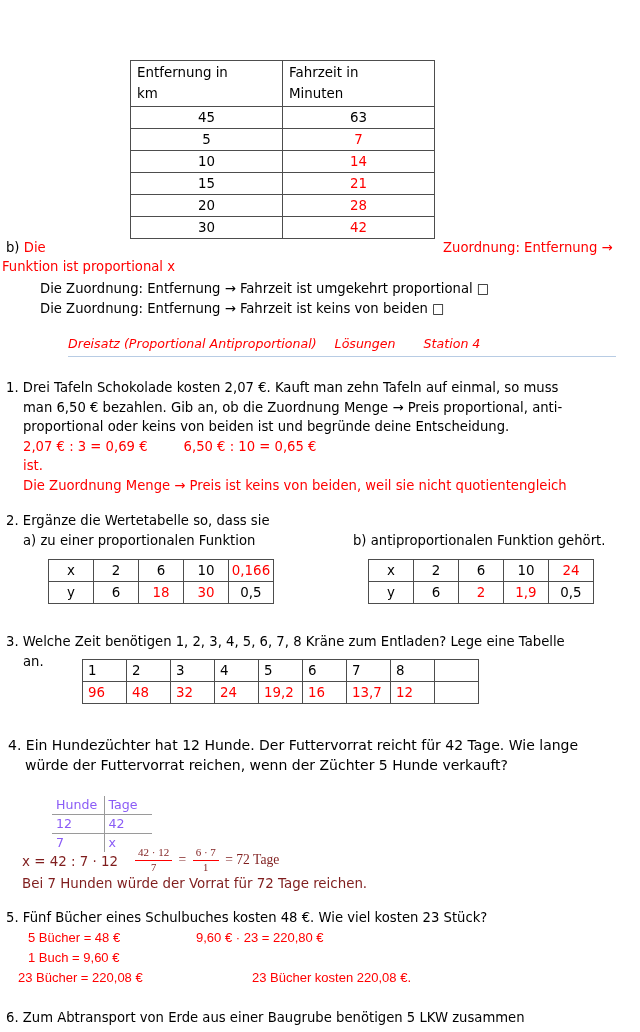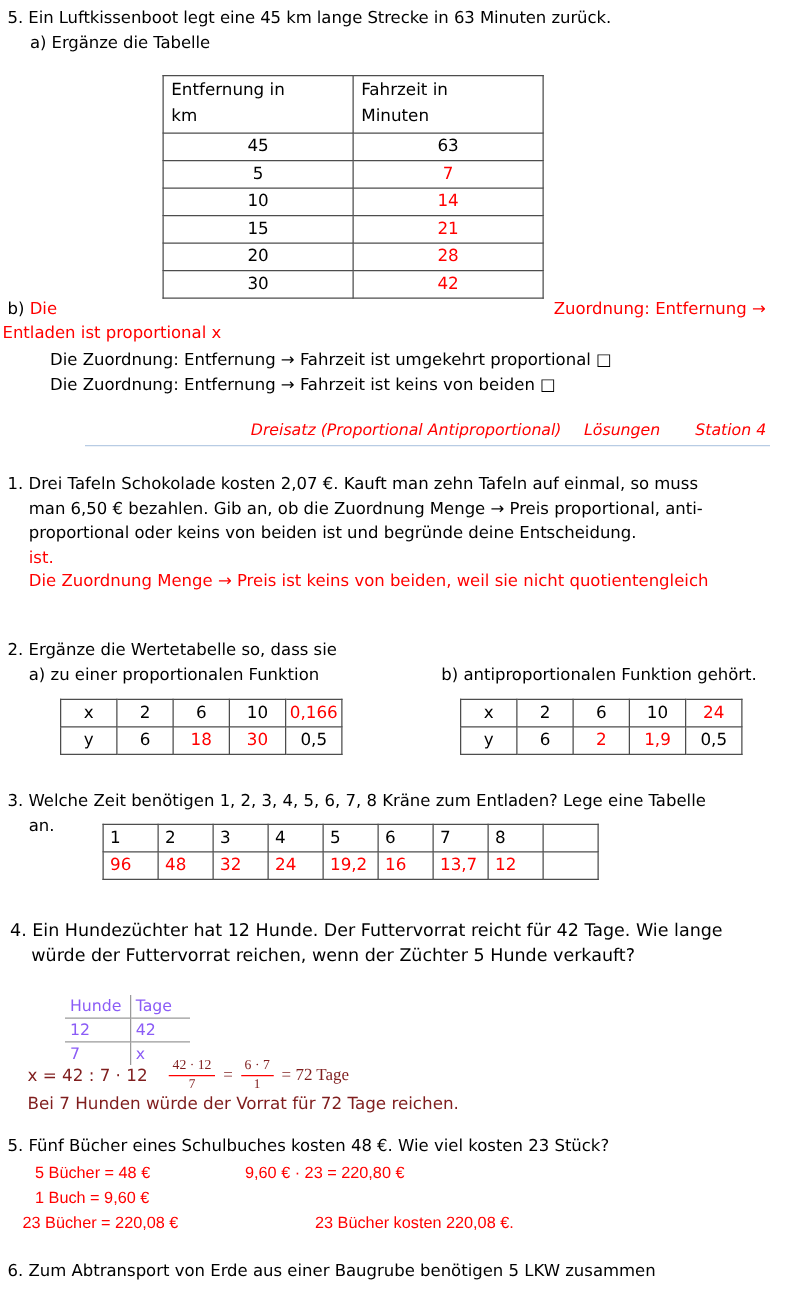--- a/index.html
+++ b/index.html
@@ -108,21 +108,21 @@
 
   
   #header-band {
     position: absolute;
     left: 68px;
     top: 336px;
     width: 545px;
     font-size: 12.6px;
     color: #ff0000;
     font-style: italic;
-    text-align: right;
+    text-align: left;
   }
   #header-band .seg { display: inline-block; }
   #header-band .gap1 { width: 18px; display: inline-block; }
   #header-band .gap2 { width: 28px; display: inline-block; }
   #header-rule {
     position: absolute;
     left: 68px;
     top: 356px;
     width: 548px;
     height: 1px;
@@ -292,27 +292,20 @@
     width: 626px;
     font-size: 13.2px;
     line-height: 19.6px;
   }
 </style>
 </head>
 <body>
 
 <div class="page">
 
-  <div id="task-top" class="q">
-    <div>
-      <span class="q-num">5.</span>
-      <span>Ein Luftkissenboot legt eine 45 km lange Strecke in 63 Minuten zurück.</span>
-    </div>
-    <div class="line-a">a) Ergänze die Tabelle</div>
-  </div>
 
   <table class="tbl5" id="tbl5">
     <colgroup>
         <col class="c1">
         <col class="c2">
       </colgroup>
     <tbody>
       <tr>
         <td class="hdr-cell">
           <div>Entfernung in</div>
@@ -347,40 +340,43 @@
         <td class="val blk">30</td>
         <td class="val red">42</td>
       </tr>
     </tbody>
   </table>
 
   <div id="b-left">
     <span class="blk">b)</span>
     <span class="red">Die</span>
   </div>
-  <div id="b-left2">Entladen ist proportional x</div>
+  <div id="b-left2">Funktion ist proportional x</div>
   <div id="b-right">Zuordnung: Entfernung →</div>
 
   <div id="b-opts">
     <div>Die Zuordnung: Entfernung → Fahrzeit ist umgekehrt proportional □</div>
     <div>Die Zuordnung: Entfernung → Fahrzeit ist keins von beiden □</div>
   </div>
 
   <div id="header-band">
     <span class="seg">Dreisatz (Proportional Antiproportional)</span><span class="gap1"></span><span class="seg">Lösungen</span><span class="gap2"></span><span class="seg">Station 4</span>
   </div>
   <div id="header-rule"></div>
 
   <div id="task1">
     <div>
       <span class="q-num">1.</span>
       <span>Drei Tafeln Schokolade kosten 2,07 €. Kauft man zehn Tafeln auf einmal, so muss</span>
     </div>
     <span class="ind">man 6,50 € bezahlen. Gib an, ob die Zuordnung Menge → Preis proportional, anti-</span>
     <span class="ind">proportional oder keins von beiden ist und begründe deine Entscheidung.</span>
+    <div class="ind red ans1">
+      <span>2,07 € : 3 = 0,69 €</span><span class="sp"></span><span>6,50 € : 10 = 0,65 €</span>
+    </div>
     <span class="ind red">ist.</span>
     <span class="ind red">Die Zuordnung Menge → Preis ist keins von beiden, weil sie nicht quotientengleich</span>
   </div>
 
   <div id="task2">
     <div>
       <span class="q-num">2.</span>
       <span>Ergänze die Wertetabelle so, dass sie</span>
     </div>
     <div class="row2">

